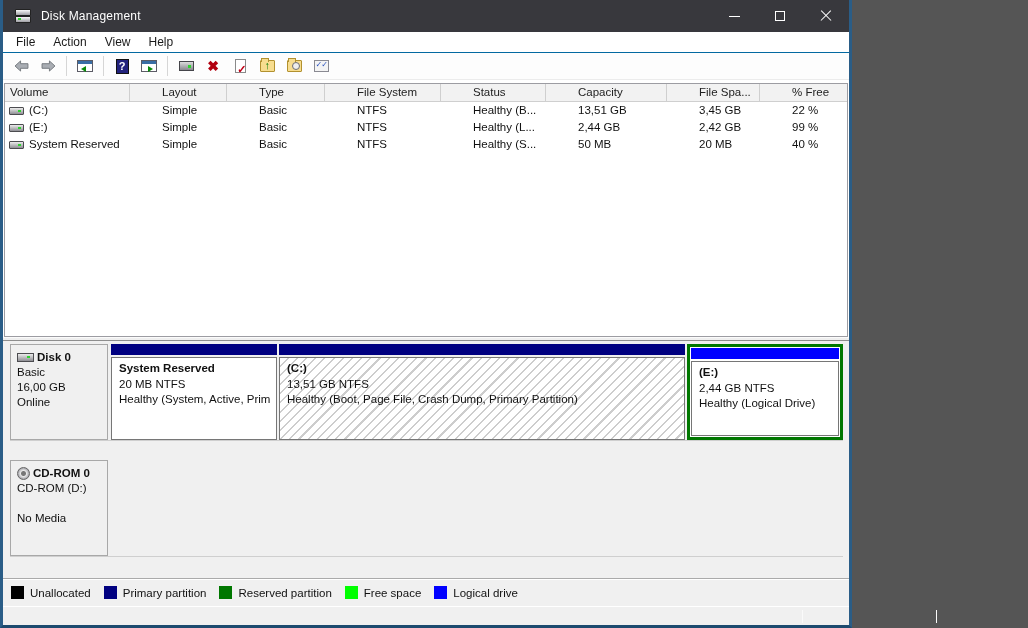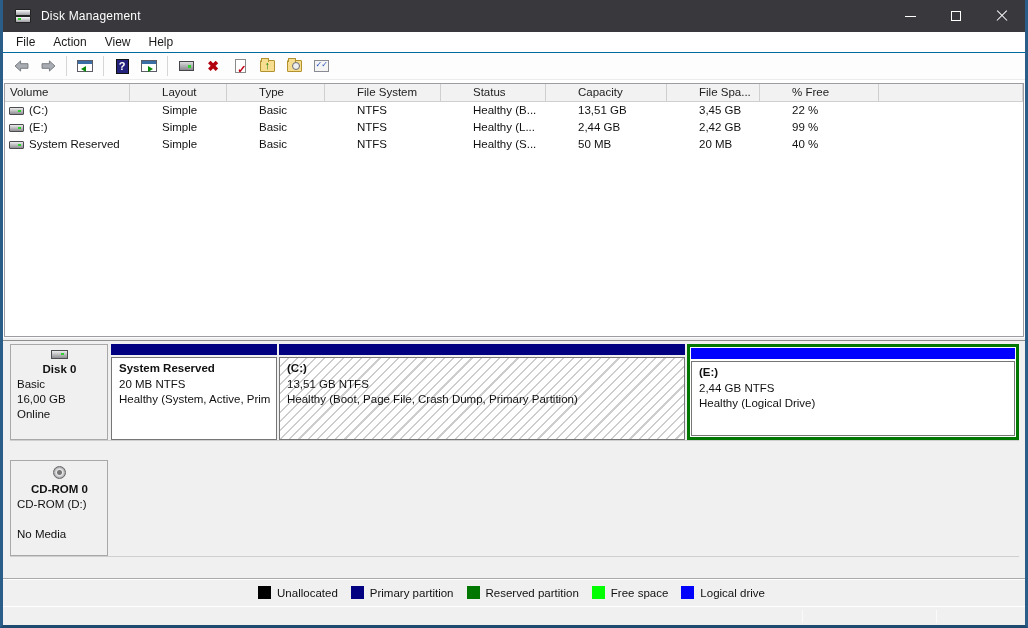--- a/index.html
+++ b/index.html
@@ -1,19 +1,19 @@
 <!DOCTYPE html>
 <html><head>
 <meta charset="utf-8">
 <style>
   * { margin:0; padding:0; box-sizing:border-box; }
   html,body { width:1028px; height:628px; overflow:hidden; background:#555; }
   body { font-family:"Liberation Sans", sans-serif; }
 
-  .window { width:1028px; height:628px; display:flex; flex-direction:column;
+  .window { width:852px; height:628px; display:flex; flex-direction:column;
             border-left:3px solid #2a5d87; border-right:3px solid #2a5d87; border-bottom:3px solid #1d4a6e;
             background:#fff; }
 
   
   .titlebar { height:32px; background:#38383d; display:flex; align-items:center; color:#fff; flex:none; }
   .title-icon { width:20px; height:16px; margin:0 8px 0 10px; position:relative; }
   .title-icon .drv { position:absolute; left:2px; top:1px; width:16px; height:7px; background:linear-gradient(#fafafa,#9e9ea4); border:1px solid #222; border-radius:1px; }
   .title-icon .drv2 { top:8px; }
   .title-icon .led { position:absolute; left:5px; top:10px; width:3px; height:2px; background:#2fd32f; z-index:2; }
   .title-text { font-size:12px; letter-spacing:.2px; }
@@ -45,36 +45,36 @@
   .drive-ico::after { content:""; position:absolute; right:2px; top:2px; width:3px; height:2px; background:#2fd32f; }
 
   
   .splitter { height:4px; flex:none; background:#efefef; border-top:1px solid #fbfbfb; border-bottom:1px solid #8e8e8e; }
 
   
   .bottom-pane { flex:1; background:#f0f0f0; display:flex; flex-direction:column; padding:3px 6px 0 7px; overflow:hidden; }
   .disk-row { display:flex; height:97px; flex:none; margin-bottom:1px; border-bottom:1px solid #cfcfcf; padding-bottom:0; }
   .disk-row + .disk-row { margin-top:18px; }
   .disk-info { width:98px; flex:none; background:#f0f0f0; border:1px solid #a8a8a8; padding:5px 5px 0 6px; font-size:11.5px; line-height:15px; color:#111; }
-  .disk-title { display:flex; align-items:center; gap:3px; font-weight:700; font-size:11.5px;flex-direction:column; }
+  .disk-title { display:flex; align-items:center; gap:3px; font-weight:700; font-size:11.5px; }
   .disk-ico { width:17px; height:9px; background:linear-gradient(#ececec,#8f8f94); border:1px solid #4c4c50; position:relative; flex:none; }
   .disk-ico::after { content:""; position:absolute; right:3px; top:2px; width:3px; height:2px; background:#2fd32f; }
   .cd-ico { width:13px; height:13px; border-radius:50%; background:radial-gradient(circle at 50% 50%, #777 0 2px, #e8e8e8 3px, #9a9aa0 6px); border:1px solid #666; flex:none; }
   .disk-graphic { flex:1; display:flex; gap:2px; margin-left:3px; }
   .partition { display:flex; flex-direction:column; overflow:hidden; }
   .part-band { height:11px; flex:none; }
   .part-body { flex:1; border:1px solid #767676; background:#fff; margin-top:2px; padding:3px 0 0 7px; font-size:11.5px; line-height:15.5px; white-space:nowrap; overflow:hidden; color:#111; }
   .part-label { font-weight:700; }
   .partition.extended { padding:1px; background:#fff; }
   .partition.extended .part-band { margin:0; }
   .part-body.hatched { background:repeating-linear-gradient(135deg, #ffffff 0px, #ffffff 5px, #cdcdcd 5px, #cdcdcd 6.5px); }
   .cd-graphic { flex:1; }
 
   
-  .legend { margin:auto -6px 0 -7px; height:28px; flex:none; background:#f0f0f0; border-top:1px solid #aaa; box-shadow:inset 0 1px 0 #fff; display:flex; align-items:center; padding-left:8px; font-size:11.5px; color:#111;justify-content:center; }
+  .legend { margin:auto -6px 0 -7px; height:28px; flex:none; background:#f0f0f0; border-top:1px solid #aaa; box-shadow:inset 0 1px 0 #fff; display:flex; align-items:center; padding-left:8px; font-size:11.5px; color:#111; }
   .legend-item { display:flex; align-items:center; gap:6px; margin-right:13px; }
   .legend-swatch { width:13px; height:13px; flex:none; }
 
   
   .statusbar { height:19px; flex:none; background:#f0f0f0; border-top:1px solid #fff; position:relative; }
   .sb-sep { position:absolute; top:3px; bottom:2px; width:1px; background:#e0e0e0; border-right:1px solid #fafafa; }
 
   
   .i-arrow { width:15px; height:12px; }
   .i-help { width:13px; height:15px; background:#23237d; color:#fff; font-size:11px; font-weight:700; display:flex; align-items:center; justify-content:center; border:1px solid #111; }

